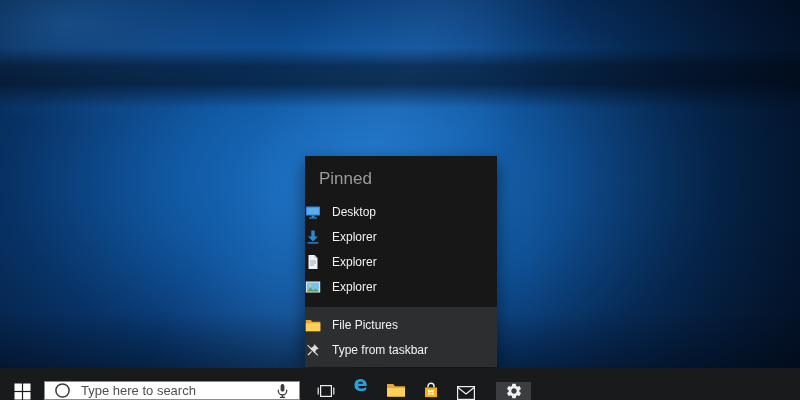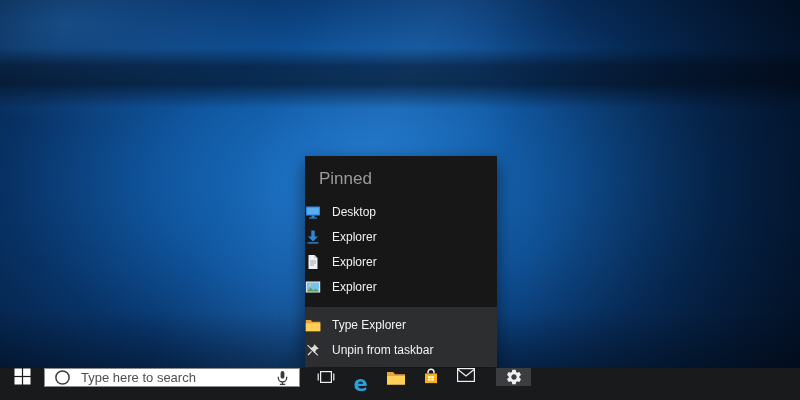--- a/index.html
+++ b/index.html
@@ -23,21 +23,21 @@
   }
   .jl-top{background:#171717;padding:4px 0 8px;}
   .jl-header{padding:9px 14px 10px;color:#9b9b9b;font-size:17px;}
   .jl-item{height:25px;display:flex;align-items:center;padding:0 0;gap:11px;cursor:pointer;}
   .jl-icon{width:16px;height:16px;flex:0 0 16px;display:flex;align-items:center;justify-content:center;}
   .jl-bottom{background:#2d2e30;padding:5px 0;}
 
   
   .taskbar{
     position:absolute;left:0;right:0;bottom:0;height:32px;
-    background:#191a1c;display:flex;align-items:flex-start;
+    background:#191a1c;display:flex;align-items:flex-end;
   }
   .tb-btn{width:35px;display:flex;align-items:center;justify-content:center;cursor:pointer;}
   .tb-start{width:44px;}
   .tb-search{
     width:256px;background:#fff;border:1px solid #8c8c8c;box-sizing:border-box;
     display:flex;align-items:center;gap:8px;padding:0 9px;cursor:text;
   }
   .tb-search input{
     flex:1;border:none;outline:none;background:transparent;
     font-size:13px;color:#222;font-family:inherit;min-width:0;
@@ -107,31 +107,31 @@
     </div>
 
     <div class="jl-bottom">
       <div class="jl-item">
         <span class="jl-icon">
           <svg width="16" height="16" viewBox="0 0 16 16">
             <path d="M0.8 3h5l1.5 1.8h8v9.4H0.8z" fill="#e8a33d"></path>
             <path d="M0.8 6.2h14.5v8H0.8z" fill="#ffd057"></path>
           </svg>
         </span>
-        <span>Type Explorer</span>
+        <span>File Pictures</span>
       </div>
       <div class="jl-item">
         <span class="jl-icon">
           <svg width="16" height="16" viewBox="0 0 16 16">
             <path d="M9.3 2.2l4.5 4.5-2.4 0.9-1.8 3.5-4.7-4.7 3.5-1.8z" fill="#dcdcdc"></path>
             <path d="M6.6 9.4L3 13" stroke="#dcdcdc" stroke-width="1.3" fill="none"></path>
             <path d="M2.6 3.2l10.2 10.2" stroke="#dcdcdc" stroke-width="1.2" fill="none"></path>
           </svg>
         </span>
-        <span>Unpin from taskbar</span>
+        <span>Type from taskbar</span>
       </div>
     </div>
   </div>
 
   <div class="taskbar">
 
     <div class="tb-btn tb-start">
       <span>
         <svg width="17" height="17" viewBox="0 0 17 17">
           <rect x="0.5" y="0.5" width="7.4" height="7.4" fill="#fff"></rect>

